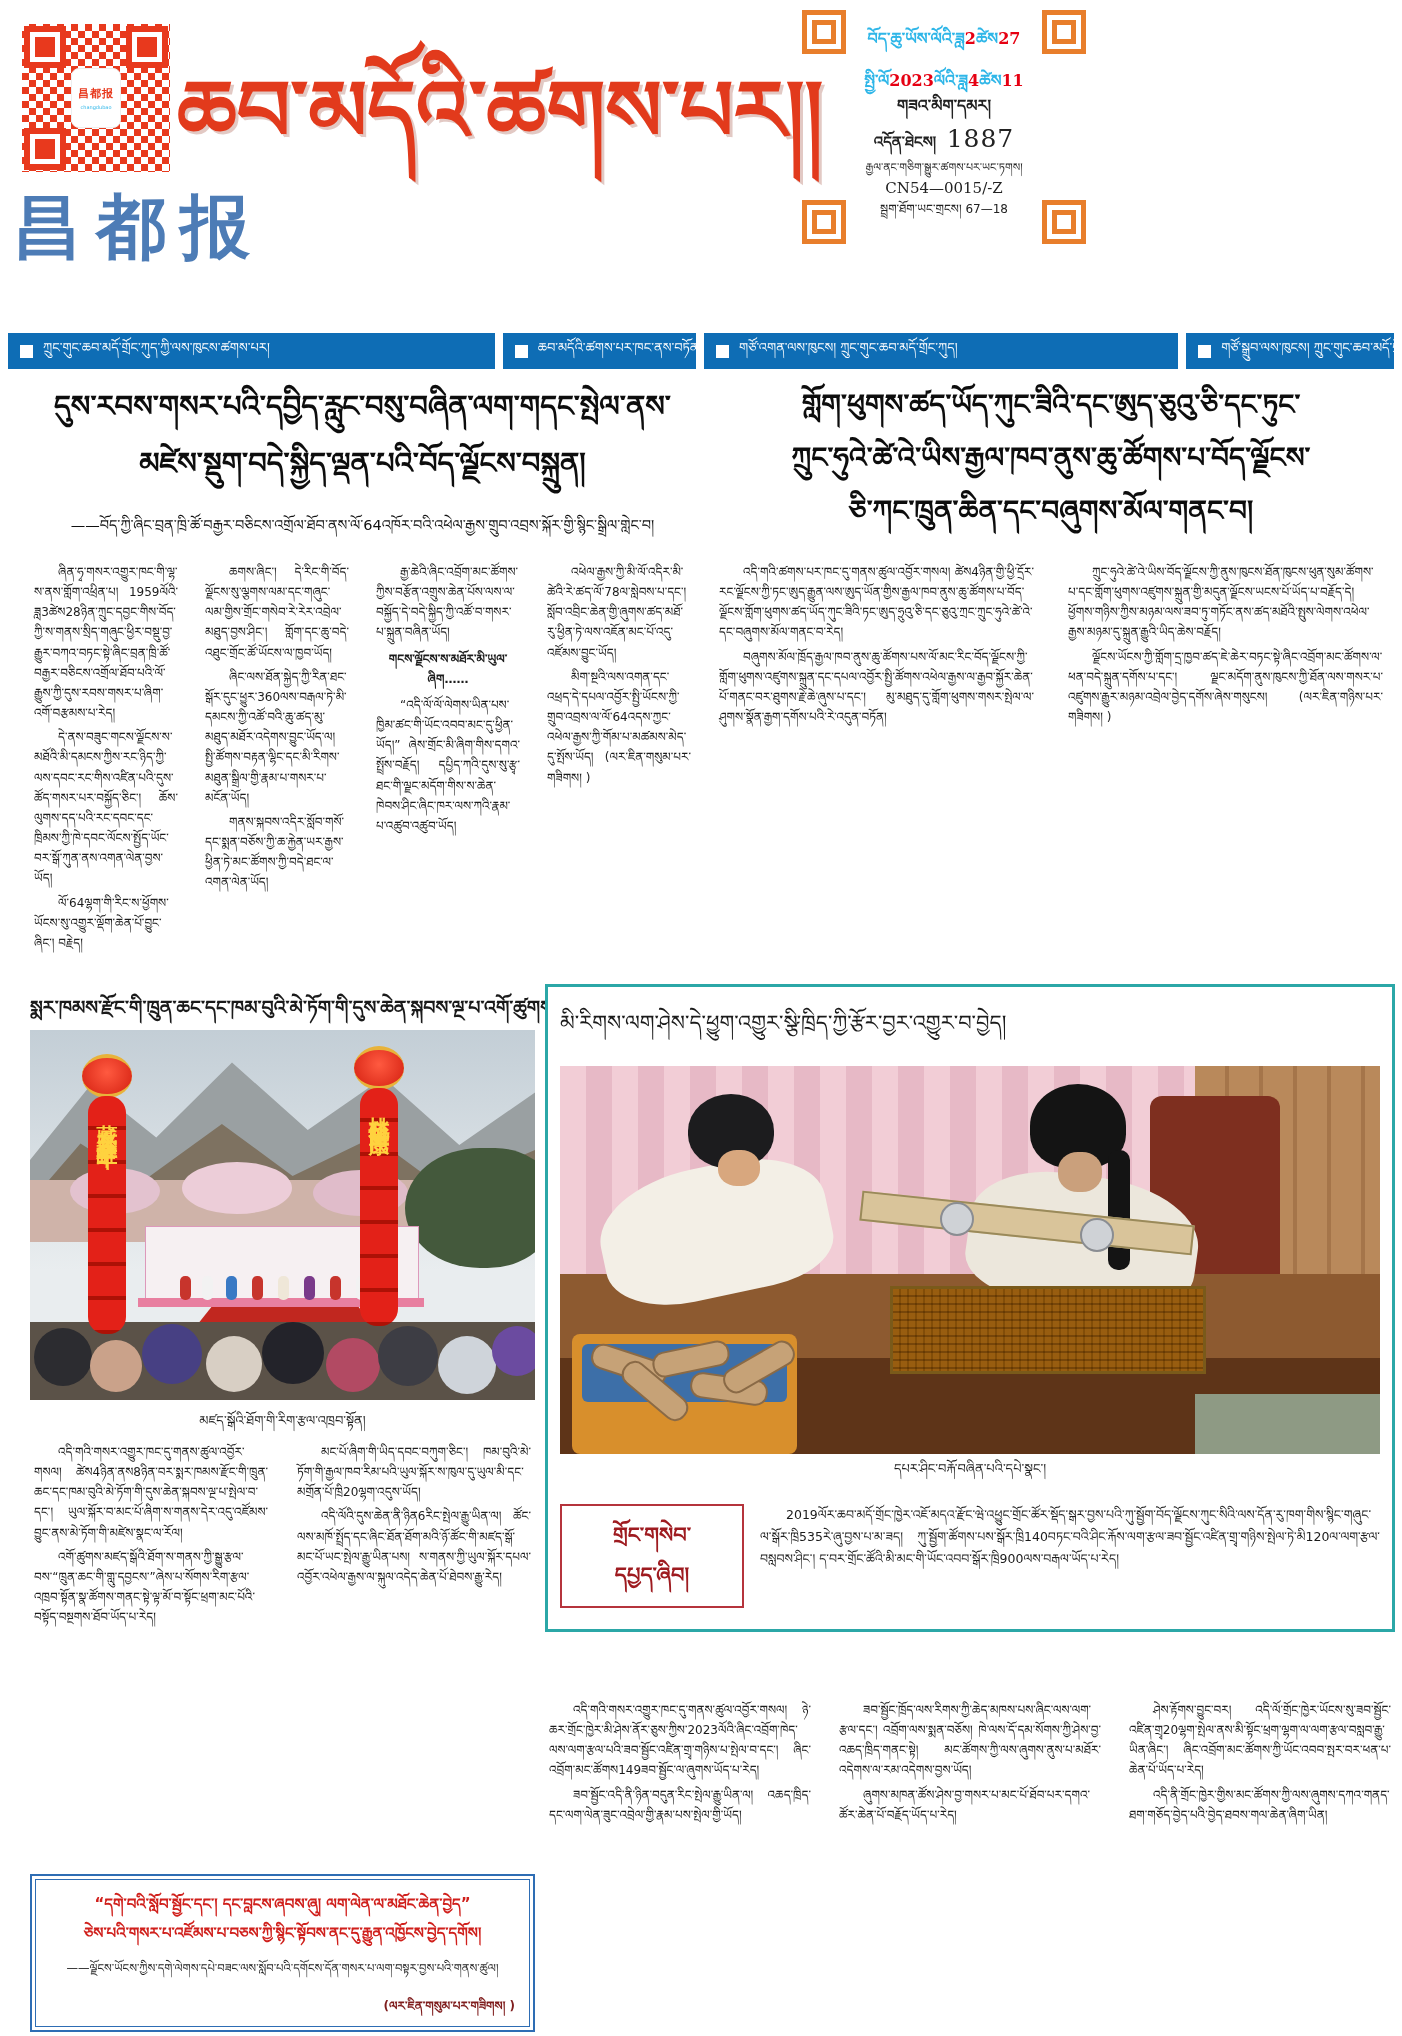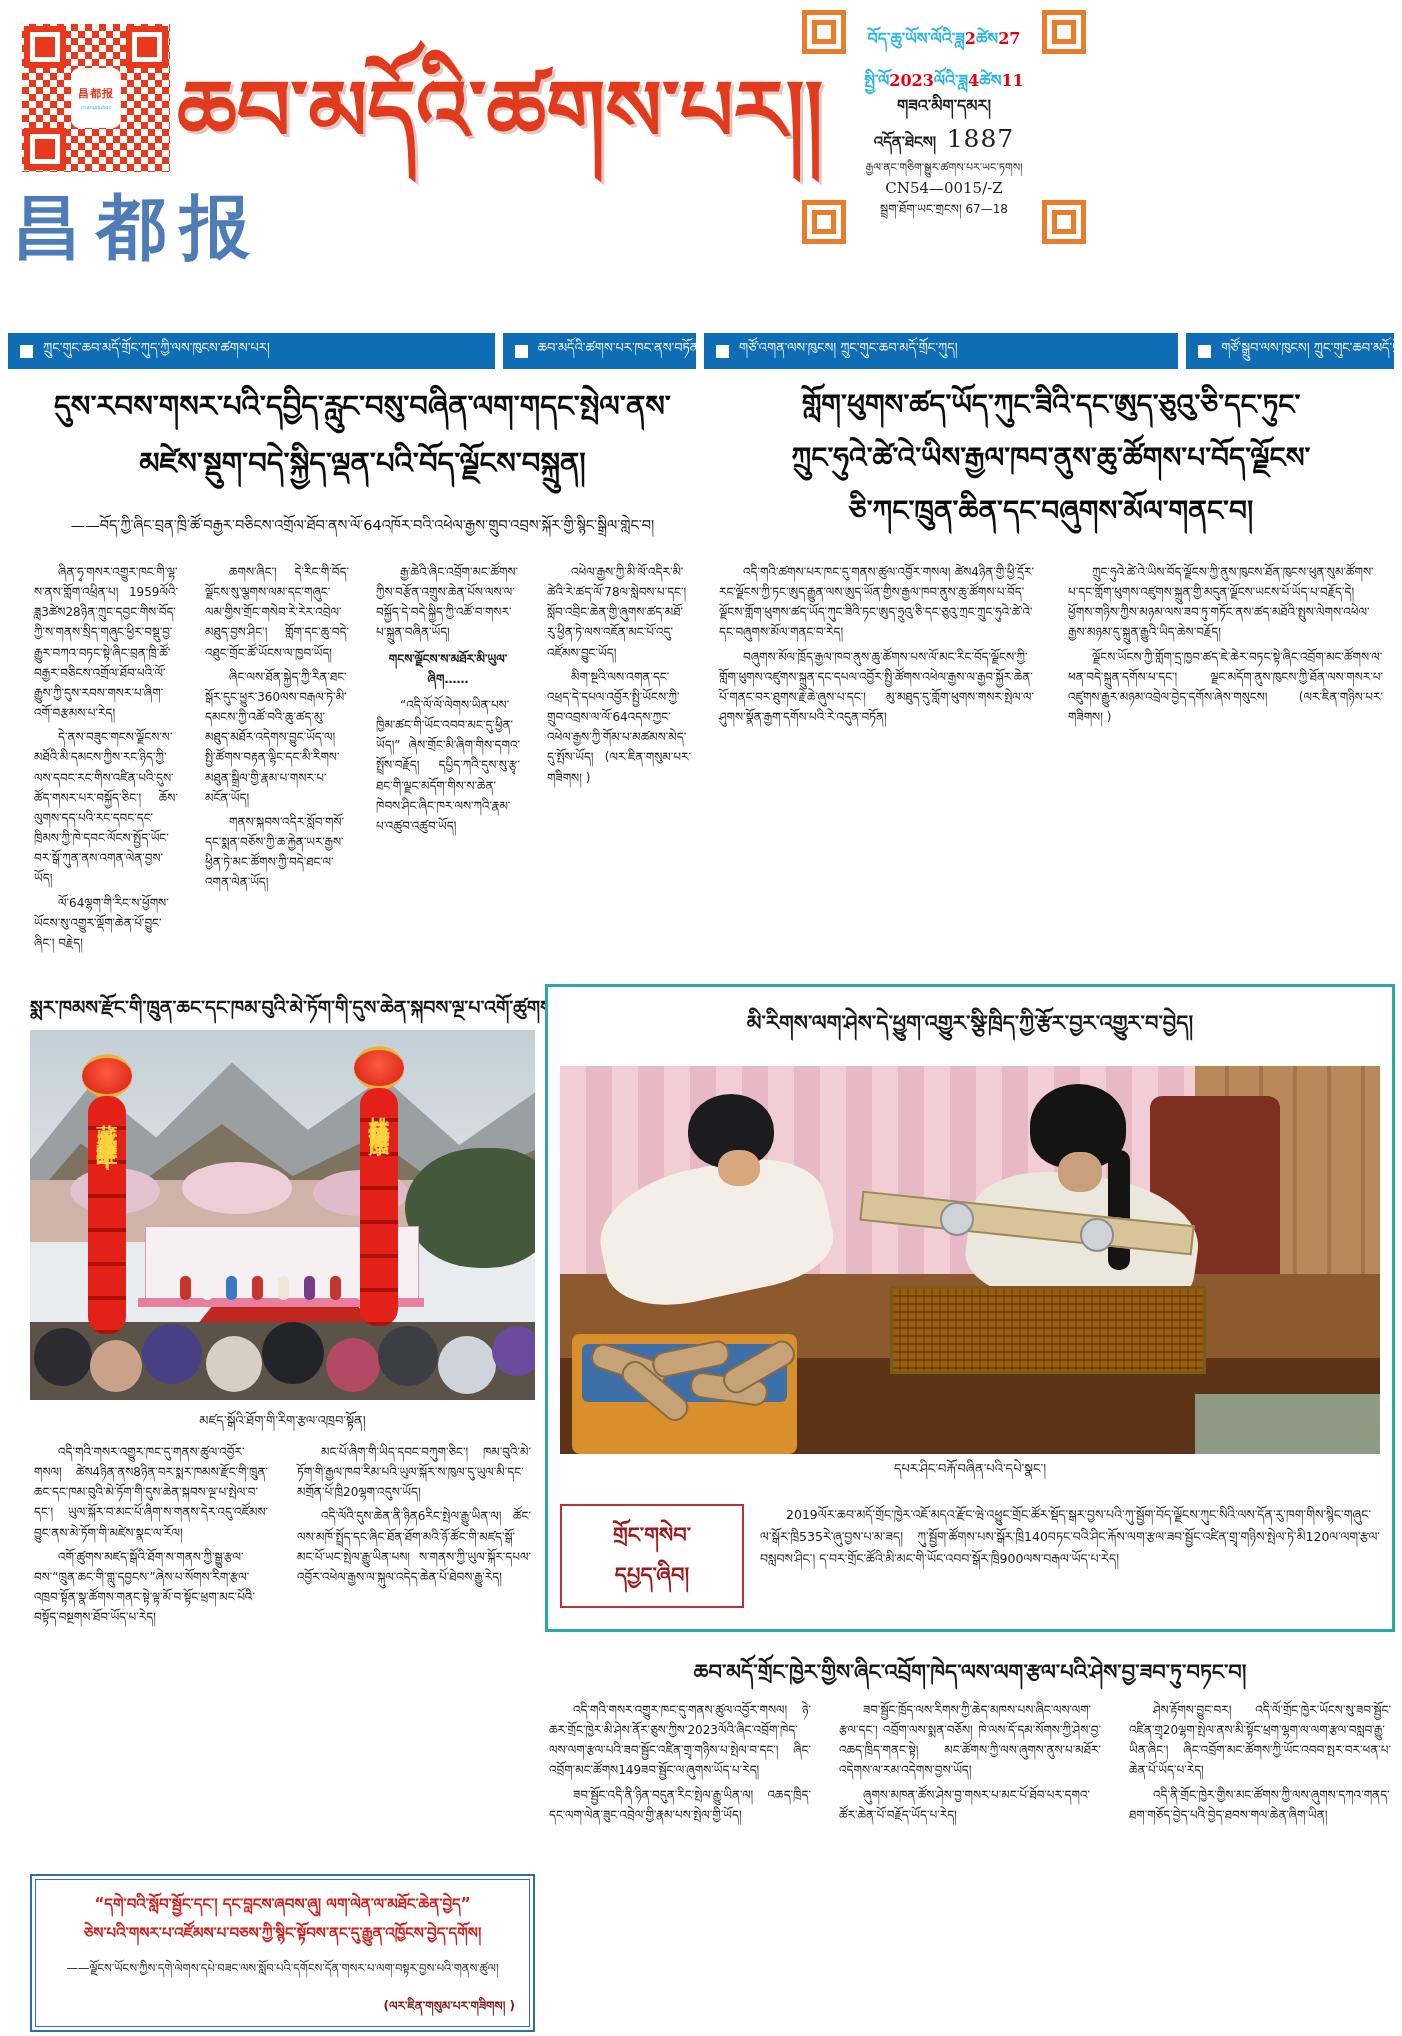--- a/index.html
+++ b/index.html
@@ -109,21 +109,21 @@
   .lantern{position:absolute;width:50px;height:36px;background:radial-gradient(circle at 50% 40%,#ff5a40,#d41f10);
       border-radius:50%;border-top:4px solid #e8b33a;border-bottom:4px solid #e8b33a;}
   .lan-l{left:52px;top:24px}.lan-r{left:324px;top:16px}
   .ptext{position:absolute;writing-mode:vertical-rl;text-orientation:upright;color:#ffd23f;
       font-weight:bold;font-size:21px;letter-spacing:4px;line-height:1;}
   .pt-l{left:66px;top:78px}.pt-r{left:338px;top:70px}
 
   
   .teal-box{left:545px;top:984px;width:850px;height:648px;border:3px solid #2ba7a7;box-sizing:border-box;
       background:#fff;padding:8px 12px;}
-  .print-title{text-align:center;font-size:21px;font-weight:bold;margin:4px 0 8px 0;white-space:nowrap;}
+  .print-title{text-align:left;font-size:21px;font-weight:normal;margin:4px 0 8px 0;white-space:nowrap;}
   .photo-print{position:relative;width:820px;height:388px;margin:0 auto;overflow:hidden;background:#eecdd6;}
   .print-caption{text-align:center;font-size:13px;margin-top:0;}
   .label-row{display:flex;gap:16px;margin-top:10px;align-items:flex-start;}
   .red-label{flex:0 0 168px;border:2px solid #b5343c;padding:10px 6px;text-align:center;
       color:#9e1b20;font-size:21px;font-weight:bold;line-height:1.9;}
   .teal-para{flex:1;font-size:12.5px;line-height:1.75;text-align:justify;overflow:hidden;height:158px;}
   .teal-para p{margin:0;text-indent:26px;}
 
   
   .curtain{position:absolute;inset:0;background:repeating-linear-gradient(90deg,#f2cdd6 0 26px,#e7b9c6 26px 52px);}
@@ -358,21 +358,20 @@
       <div class="red-label">
         <span>གྲོང་གསེབ་</span><br>
         <span>དཔྱད་ཞིབ།</span>
       </div>
       <div class="teal-para">
         <p>2019ལོར་ཆབ་མདོ་གྲོང་ཁྱེར་འཇོ་མདའ་རྫོང་ཝེ་འཕྱུང་གྲོང་ཚོར་སྡོད་སྒར་བྱས་པའི་ཀུ་སྦྱོག་བོད་ལྗོངས་ཀུང་སིའི་ལས་དོན་རུ་ཁག་གིས་སྙིང་གཞུང་ལ་སྒོར་ཁྲི535རེ་ཞུ་བྱས་པ་མ་ཟད། ཀུ་སྦྱོག་ཚོགས་པས་སྒོར་ཁྲི140བཏང་བའི་ཤིང་རྐོས་ལག་རྩལ་ཟབ་སྦྱོང་འཛིན་གྲྭ་གཉིས་སྤེལ་ཏེ་མི120ལ་ལག་རྩལ་བསླབས་ཤིང་། ད་བར་གྲོང་ཚོའི་མི་མང་གི་ཡོང་འབབ་སྒོར་ཁྲི900ལས་བརྒལ་ཡོད་པ་རེད།</p>
       </div>
     </div>
   </div>
 
-  <div class="abs train-head">ཆབ་མདོ་གྲོང་ཁྱེར་གྱིས་ཞིང་འབྲོག་ཁེད་ལས་ལག་རྩལ་པའི་ཤེས་བྱ་ཟབ་ཏུ་བཏང་བ།</div>
   <div class="abs cols train-cols">
     <div class="col">
         <p>འདི་གའི་གསར་འགྱུར་ཁང་དུ་གནས་ཚུལ་འབྱོར་གསལ། ཉེ་ཆར་གྲོང་ཁྱེར་མི་ཤེས་ནོར་ཅུས་ཀྱིས་2023ལོའི་ཞིང་འབྲོག་ཁེད་ལས་ལག་རྩལ་པའི་ཟབ་སྦྱོང་འཛིན་གྲྭ་གཉིས་པ་སྤེལ་བ་དང་། ཞིང་འབྲོག་མང་ཚོགས149ཟབ་སྦྱོང་ལ་ཞུགས་ཡོད་པ་རེད།</p>
         <p>ཟབ་སྦྱོང་འདི་ནི་ཉིན་བདུན་རིང་སྤེལ་རྒྱུ་ཡིན་ལ། འཆད་ཁྲིད་དང་ལག་ལེན་ཟུང་འབྲེལ་གྱི་རྣམ་པས་སྤེལ་གྱི་ཡོད།</p>
       </div>
     <div class="col">
         <p>ཟབ་སྦྱོང་ཁྲོད་ལས་རིགས་ཀྱི་ཆེད་མཁས་པས་ཞིང་ལས་ལག་རྩལ་དང་། འབྲོག་ལས་སྨན་བཅོས། ཁེ་ལས་དོ་དམ་སོགས་ཀྱི་ཤེས་བྱ་འཆད་ཁྲིད་གནང་སྟེ། མང་ཚོགས་ཀྱི་ལས་ཞུགས་ནུས་པ་མཐོར་འདེགས་ལ་རམ་འདེགས་བྱས་ཡོད།</p>
         <p>ཞུགས་མཁན་ཚོས་ཤེས་བྱ་གསར་པ་མང་པོ་ཐོབ་པར་དགའ་ཚོར་ཆེན་པོ་བརྗོད་ཡོད་པ་རེད།</p>
       </div>
     <div class="col">

